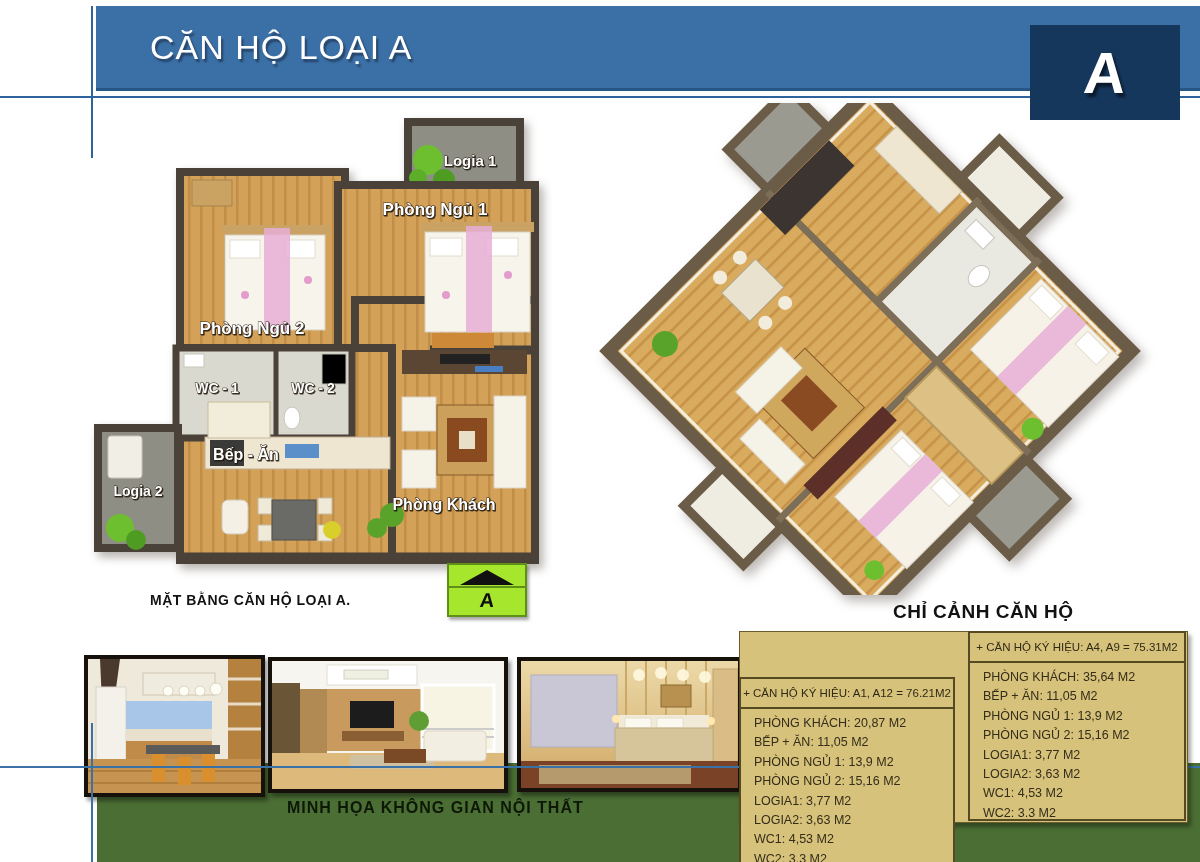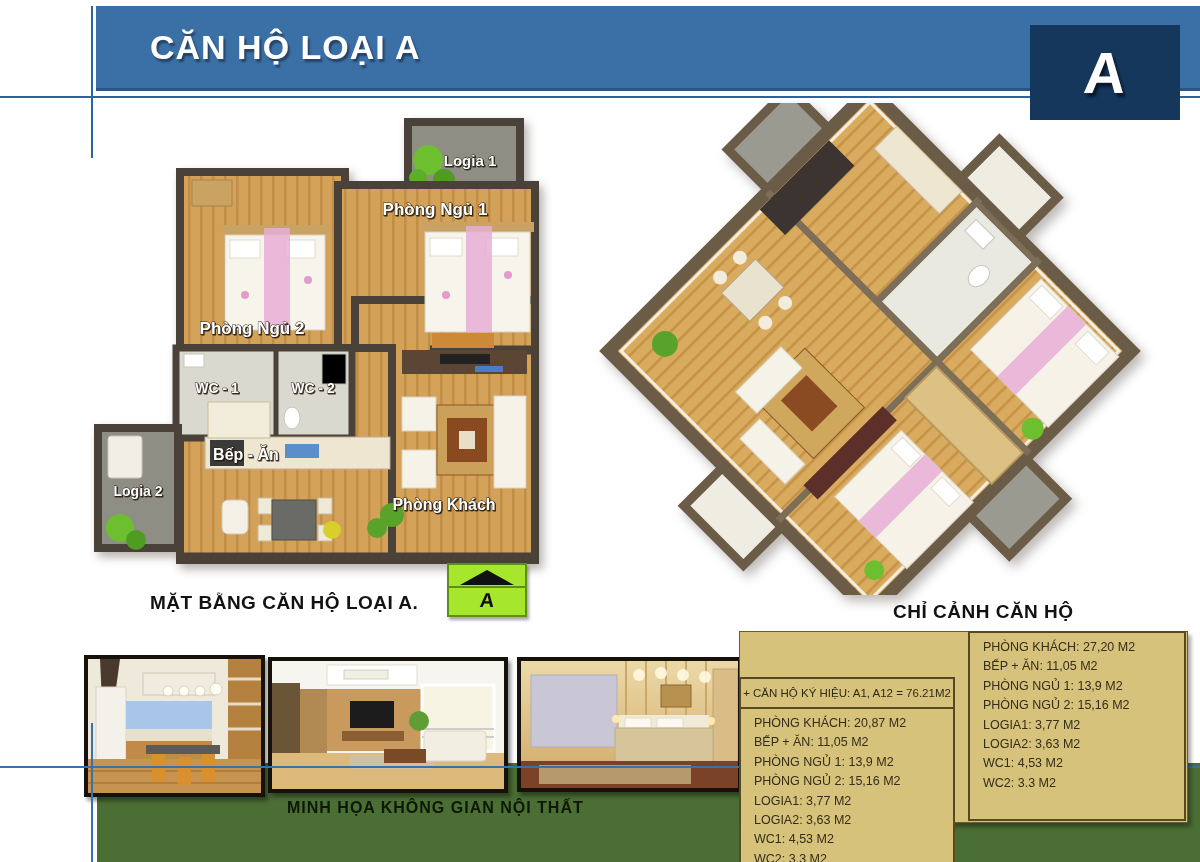--- a/index.html
+++ b/index.html
@@ -3,37 +3,37 @@
 <meta charset="utf-8">
 <style>
   html,body{margin:0;padding:0;background:#888;}
   #stage{position:relative;width:1200px;height:862px;background:#ffffff;overflow:hidden;
          font-family:"Liberation Sans","DejaVu Sans",sans-serif;margin:0 auto;}
   .abs{position:absolute;}
 
   
   #title-bar{left:96px;top:6px;width:1104px;height:82px;background:#3b70a6;
              border-bottom:3px solid #265787;z-index:3;}
-  #page-title{left:54px;top:22px;font-size:34px;font-weight:bold;color:#ffffff;
+  #page-title{left:54px;top:22px;font-size:34px;font-weight:normal;color:#ffffff;
               letter-spacing:1px;text-shadow:2px 3px 2px rgba(20,30,50,.55);white-space:nowrap;}
   #hline-top{left:0;top:96px;width:1200px;height:2px;background:#2d639c;z-index:2;}
   #vline-top{left:91px;top:6px;width:2px;height:152px;background:#2d639c;z-index:2;}
   #corner-box{left:1030px;top:25px;width:150px;height:95px;background:#16375c;z-index:4;
               display:flex;align-items:center;justify-content:center;}
   #corner-letter{font-size:58px;font-weight:bold;color:#ffffff;
                  text-shadow:3px 4px 3px rgba(0,0,0,.55);transform:skewX(-4deg);}
 
   
   #plan-svg{left:80px;top:100px;z-index:2;filter:drop-shadow(4px 5px 5px rgba(60,50,40,.38));}
   #persp-svg{left:558px;top:103px;z-index:1;filter:drop-shadow(5px 6px 6px rgba(60,50,40,.35));}
   .room-label{font-family:"Liberation Sans",sans-serif;font-weight:bold;fill:#ffffff;
               paint-order:stroke;stroke:#2e2418;stroke-width:.9px;
               filter:drop-shadow(1.5px 1.5px 0px rgba(30,22,12,.85));}
   .caption{font-weight:bold;color:#121212;white-space:nowrap;z-index:5;}
-  #plan-caption{left:150px;top:592px;font-size:19px;letter-spacing:.5px;}
+  #plan-caption{left:150px;top:592px;font-size:14px;letter-spacing:.5px;}
   #persp-caption{left:578px;top:518px;font-size:20px;letter-spacing:.5px;}
   #specs-heading{left:893px;top:601px;font-size:19px;letter-spacing:.5px;z-index:5;}
 
   
   #compass{left:447px;top:563px;width:76px;height:50px;background:#a6e62c;
            border:2px solid #5f8f16;z-index:4;box-shadow:2px 3px 3px rgba(0,0,0,.35);}
   #compass-top{height:21px;border-bottom:2px solid #5f8f16;display:flex;
                align-items:flex-end;justify-content:center;}
   #compass-letter{height:25px;text-align:center;font-size:20px;font-weight:bold;
                   color:#0d0d0d;line-height:25px;transform:skewX(-5deg);}
@@ -254,22 +254,23 @@
       <div class="spec-row">PHÒNG NGỦ 1: 13,9 M2</div>
       <div class="spec-row">PHÒNG NGỦ 2: 15,16 M2</div>
       <div class="spec-row">LOGIA1: 3,77 M2</div>
       <div class="spec-row">LOGIA2: 3,63 M2</div>
       <div class="spec-row">WC1: 4,53 M2</div>
       <div class="spec-row">WC2: 3.3 M2</div>
     </div>
   </div>
 
   <div class="abs spec-table" id="spec-table-2">
+    <div class="spec-head">+ CĂN HỘ KÝ HIỆU: A4, A9 = 75.31M2</div>
     <div class="spec-rows">
-      <div class="spec-row">PHÒNG KHÁCH: 27,20 M2</div>
+      <div class="spec-row">PHÒNG KHÁCH: 35,64 M2</div>
       <div class="spec-row">BẾP + ĂN: 11,05 M2</div>
       <div class="spec-row">PHÒNG NGỦ 1: 13,9 M2</div>
       <div class="spec-row">PHÒNG NGỦ 2: 15,16 M2</div>
       <div class="spec-row">LOGIA1: 3,77 M2</div>
       <div class="spec-row">LOGIA2: 3,63 M2</div>
       <div class="spec-row">WC1: 4,53 M2</div>
       <div class="spec-row">WC2: 3.3 M2</div>
     </div>
   </div>
 

